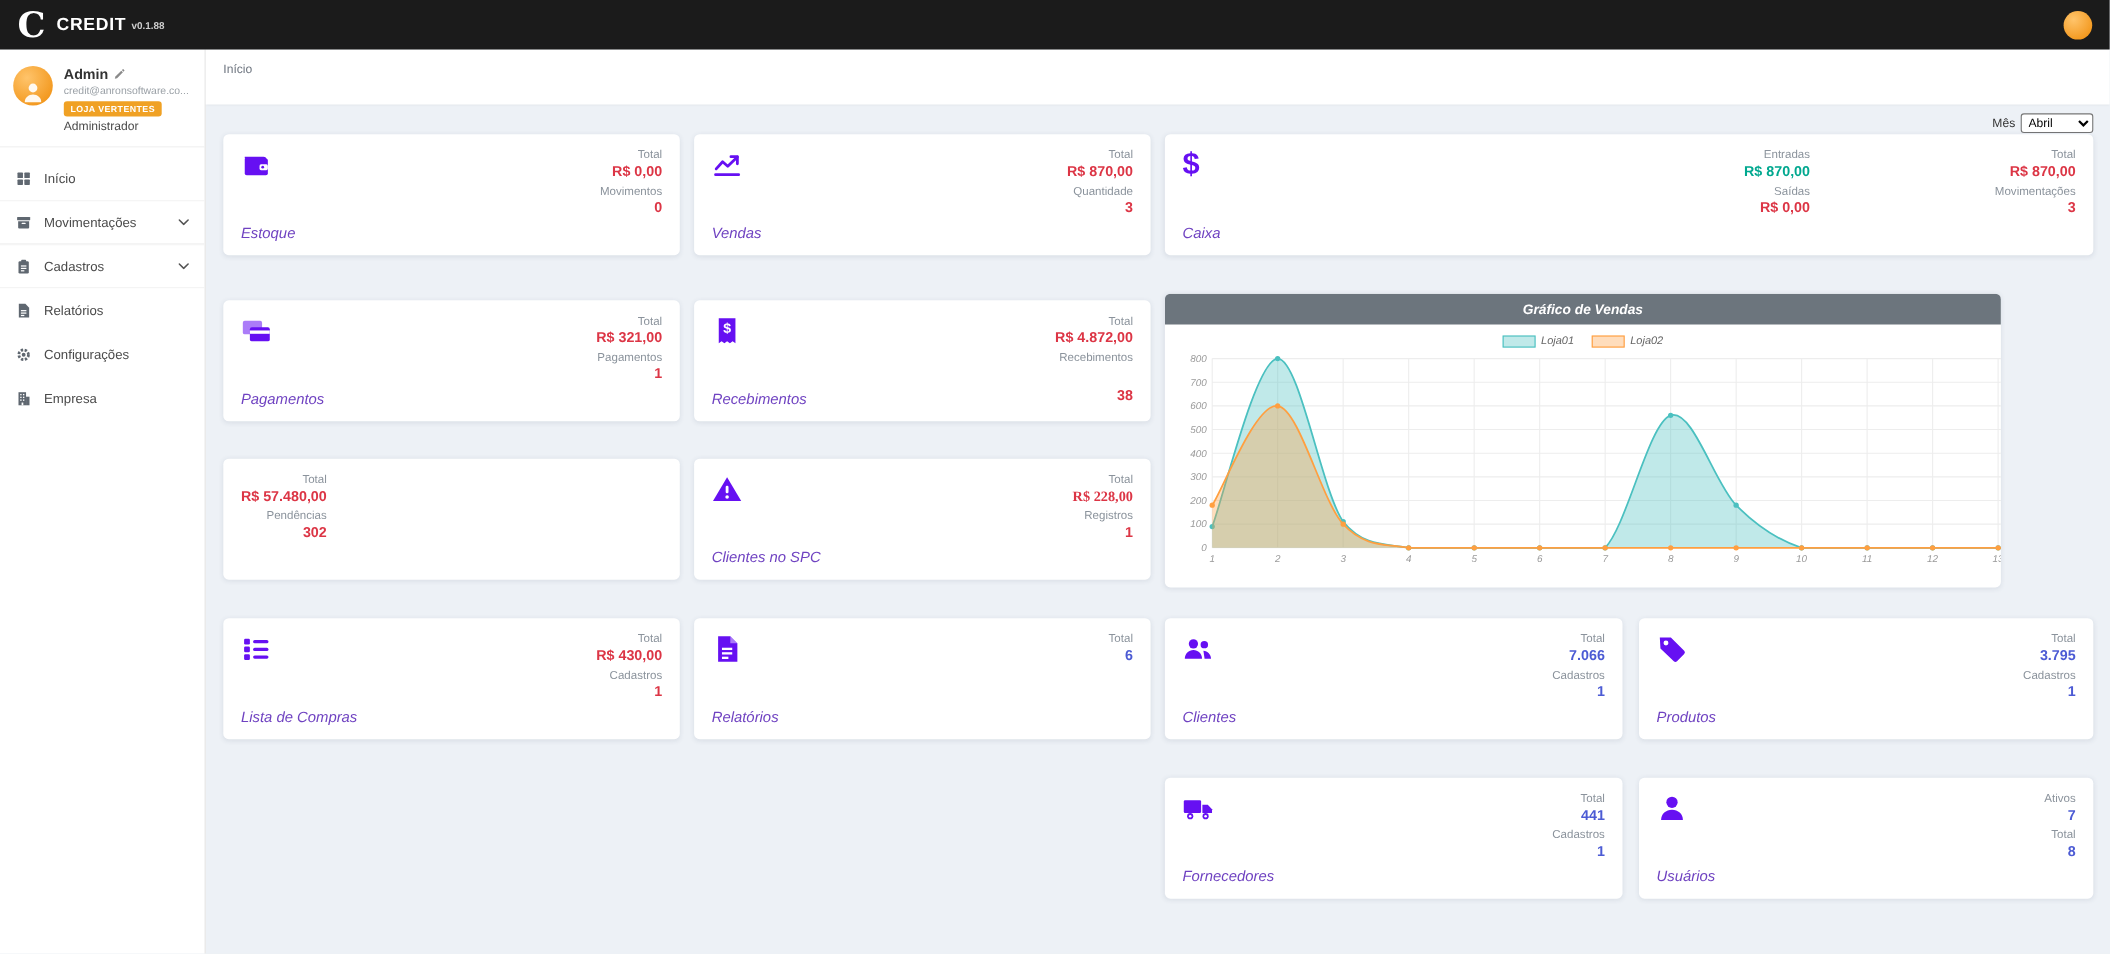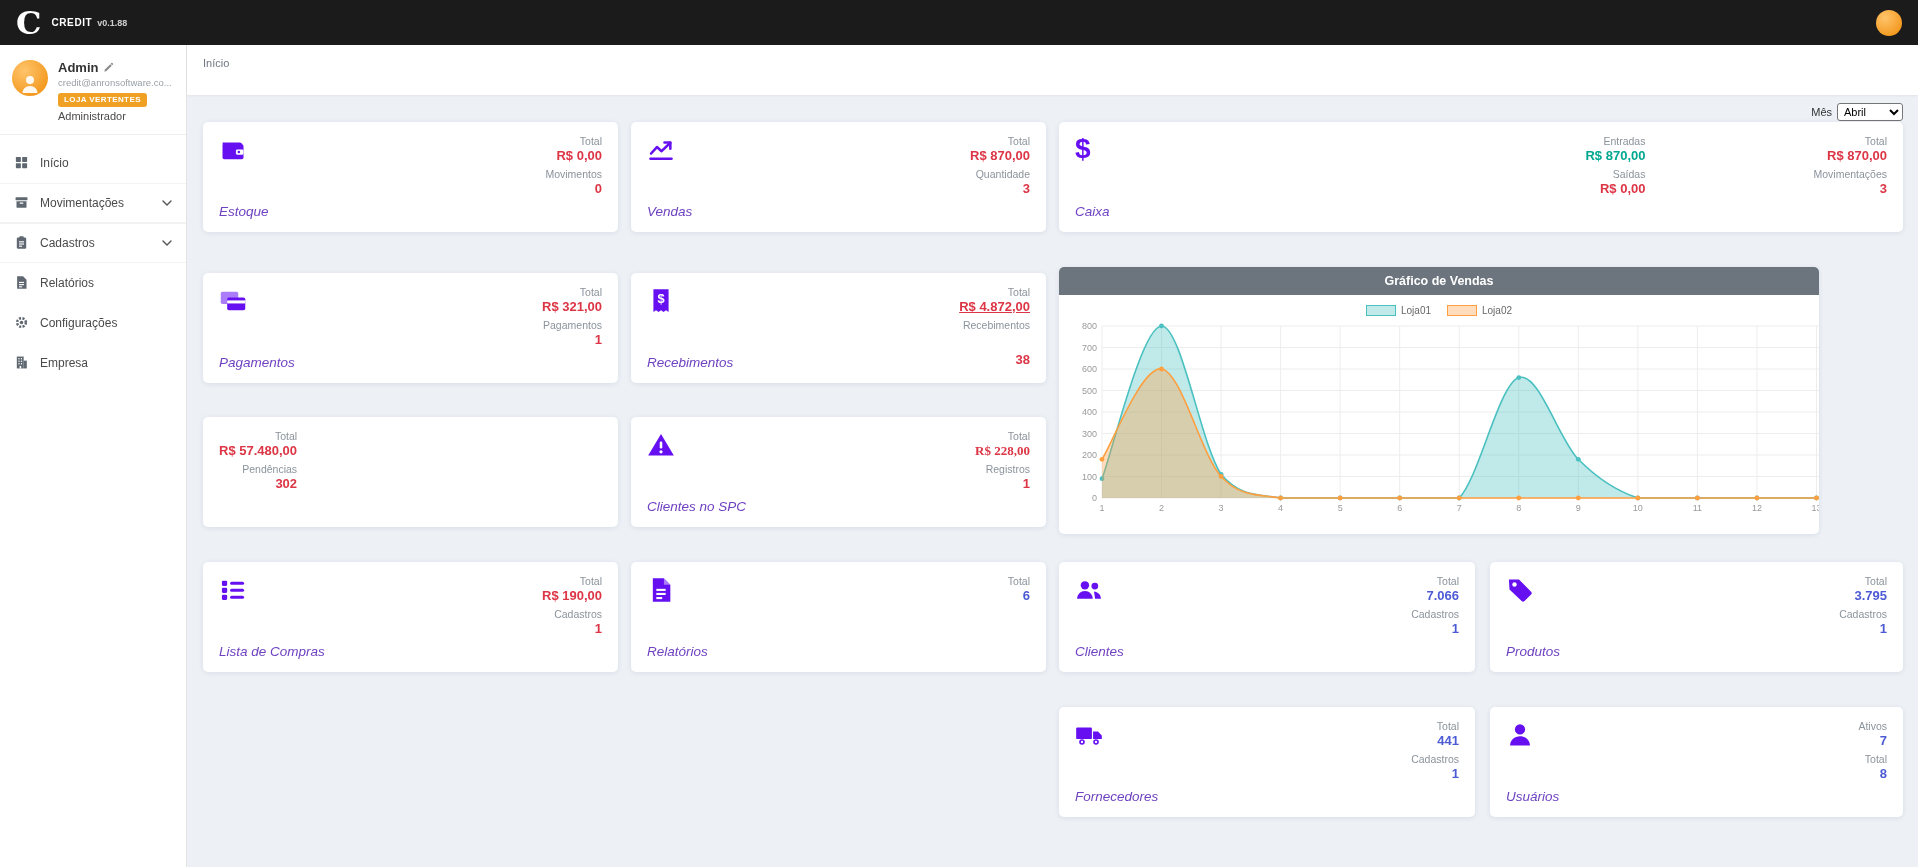--- a/index.html
+++ b/index.html
@@ -9,21 +9,21 @@
     font-family:"Liberation Sans","DejaVu Sans",sans-serif;
     background:#edf1f6;
     --accent:#6610f2;
   }
 
   
   .topbar { position:absolute; top:0; left:0; width:100%; height:45px; background:#1b1b1b;
     display:flex; align-items:center; padding:0 16px; z-index:10; }
   .logo-c { font-family:"DejaVu Serif",serif; font-weight:bold; font-size:32px; color:#fff;
     line-height:1; margin-right:10px; }
-  .brand { color:#fff; font-weight:700; font-size:10px; letter-spacing:.6px; }
+  .brand { color:#fff; font-weight:700; font-size:16px; letter-spacing:.6px; }
   .version { color:#cfcfcf; font-size:9px; font-weight:700; margin-left:5px; }
   .topbar-avatar { margin-left:auto; width:26px; height:26px; border-radius:50%;
     background:radial-gradient(circle at 35% 30%, #ffc46b, #ef8b07); cursor:pointer; }
 
   
   .sidebar { position:absolute; top:45px; left:0; bottom:0; width:187px; background:#fff;
     border-right:1px solid #e3e3e3; }
   .profile { display:flex; gap:10px; padding:15px 12px 12px; border-bottom:1px solid #efefef; }
   .profile-avatar { flex:none; width:36px; height:36px; border-radius:50%;
     background:radial-gradient(circle at 35% 30%, #ffc46b, #ef8b07);
@@ -64,21 +64,21 @@
   .card-title { font-size:13.5px; color:#6f42c1;font-style:italic; }
   .card-stats { display:flex; flex-direction:column; align-items:flex-end; }
   .stat-label { font-size:10.5px; color:#8b939c; line-height:1.25; }
   .stat-value { font-size:13px; font-weight:700; line-height:1.3; margin-bottom:3px; }
   .caixa-right { display:flex; }
   .caixa-gap { margin-right:168px; }
 
   
   .chart-panel { position:absolute; left:872px; top:222px; width:760px; height:267px;
     background:#fff; border-radius:5px; box-shadow:0 1px 5px rgba(40,60,90,.10);
-    overflow:hidden; display:flex; flex-direction:column; }
+    overflow:hidden; display:flex; flex-direction:column;font-style:italic; }
   .chart-header { height:28px; background:#6c757d; color:#fff; font-size:12.5px; font-weight:700;
     display:flex; align-items:center; justify-content:center; flex:none; }
   .chart-body { padding:5px 13px 6px; flex:1; display:flex; flex-direction:column; }
   .chart-legend { display:flex; justify-content:center; align-items:center; gap:16px; height:20px; }
   .legend-item { font-size:10px; color:#666; display:flex; align-items:center; cursor:pointer; }
   .legend-swatch { width:30px; height:11px; border:1px solid; display:inline-block; margin-right:5px; }
   #chart-svg { width:816px; height:196px; display:block; }
 </style>
 </head>
 <body>
@@ -293,21 +293,21 @@
       <span class="card-icon">
           <svg viewBox="0 0 24 24" fill="currentColor">
             <path d="M5.5 2h13v19.5l-2.2-1.6-2.1 1.6-2.2-1.6-2.1 1.6-2.2-1.6-2.2 1.6z"></path>
             <text x="12" y="13.5" text-anchor="middle" font-size="11" font-weight="bold" fill="#fff" font-family="Liberation Sans, sans-serif">$</text>
           </svg>
         </span>
       <div class="card-title">Recebimentos</div>
     </div>
     <div class="card-stats">
       <div class="stat-label">Total</div>
-      <div class="stat-value" style="color: rgb(220, 53, 69); text-decoration: underline;">R$ 4.872,00</div>
+      <div class="stat-value" style="color: rgb(220, 53, 69);">R$ 4.872,00</div>
       <div class="stat-label">Recebimentos</div>
       <div class="stat-value" style="color: rgb(220, 53, 69); margin-top: 20px;">38</div>
     </div>
   </div>
 
   <div class="chart-panel">
     <div class="chart-header">Gráfico de Vendas</div>
     <div class="chart-body">
       <div class="chart-legend">
           <span class="legend-item">
@@ -439,21 +439,21 @@
             <rect x="2.5" y="10" width="4.5" height="4.5" rx="1"></rect>
             <rect x="9.5" y="11" width="12" height="2.6" rx="1.3"></rect>
             <rect x="2.5" y="16" width="4.5" height="4.5" rx="1"></rect>
             <rect x="9.5" y="17" width="12" height="2.6" rx="1.3"></rect>
           </svg>
         </span>
       <div class="card-title">Lista de Compras</div>
     </div>
     <div class="card-stats">
       <div class="stat-label">Total</div>
-      <div class="stat-value" style="color: rgb(220, 53, 69);">R$ 190,00</div>
+      <div class="stat-value" style="color: rgb(220, 53, 69);">R$ 430,00</div>
       <div class="stat-label">Cadastros</div>
       <div class="stat-value" style="color: rgb(220, 53, 69);">1</div>
     </div>
   </div>
 
   <div class="card" style="left:444px;top:517px;width:415px;">
     <div class="card-main">
       <span class="card-icon">
           <svg viewBox="0 0 24 24" fill="currentColor">
             <path d="M5 2h9.5L20 7.5V22H5z"></path>

